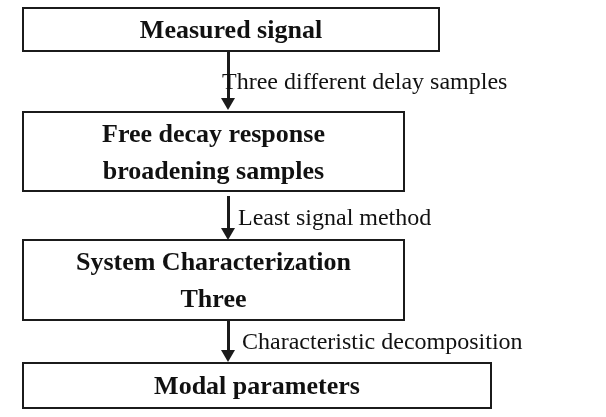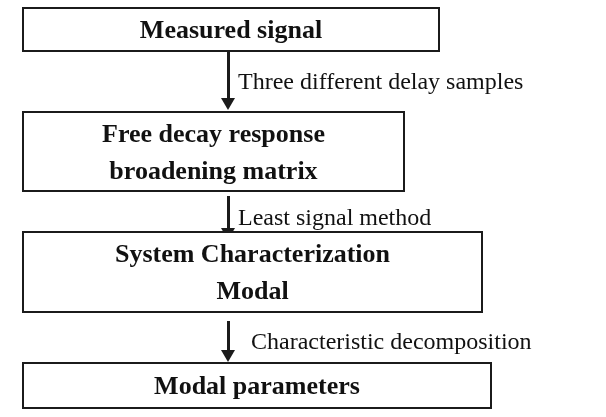--- a/index.html
+++ b/index.html
@@ -58,37 +58,37 @@
 <body>
 
 <div class="canvas">
 
   <div class="box" style="left:7px; top:7px; width:418px; height:45px;">
     <span class="box-line">Measured signal</span>
   </div>
 
   <div class="arrow-stem" style="left:212px; top:52px; height:47px;"></div>
   <div class="arrow-head" style="left:206px; top:98px;"></div>
-  <div class="arrow-label" style="left:223px; top:68px;">Three different delay samples</div>
+  <div class="arrow-label" style="left:207px; top:68px;">Three different delay samples</div>
 
   <div class="box" style="left:7px; top:111px; width:383px; height:81px;">
     <span class="box-line">Free decay response</span>
-    <span class="box-line">broadening matrix</span>
+    <span class="box-line">broadening samples</span>
   </div>
 
   <div class="arrow-stem" style="left:212px; top:196px; height:33px;"></div>
   <div class="arrow-head" style="left:206px; top:228px;"></div>
   <div class="arrow-label" style="left:223px; top:204px;">Least signal method</div>
 
-  <div class="box" style="left:7px; top:231px; width:461px; height:82px;text-align:center;">
+  <div class="box" style="left:7px; top:239px; width:383px; height:82px;text-align:center;">
     <span class="box-line">System Characterization</span>
-    <span class="box-line">Modal</span>
+    <span class="box-line">Three</span>
   </div>
 
   <div class="arrow-stem" style="left:212px; top:321px; height:30px;"></div>
   <div class="arrow-head" style="left:206px; top:350px;"></div>
-  <div class="arrow-label" style="left:236px; top:328px;">Characteristic decomposition</div>
+  <div class="arrow-label" style="left:227px; top:328px;">Characteristic decomposition</div>
 
   <div class="box" style="left:7px; top:362px; width:470px; height:47px;">
     <span class="box-line">Modal parameters</span>
   </div>
 
 </div>
 
 </body></html>

